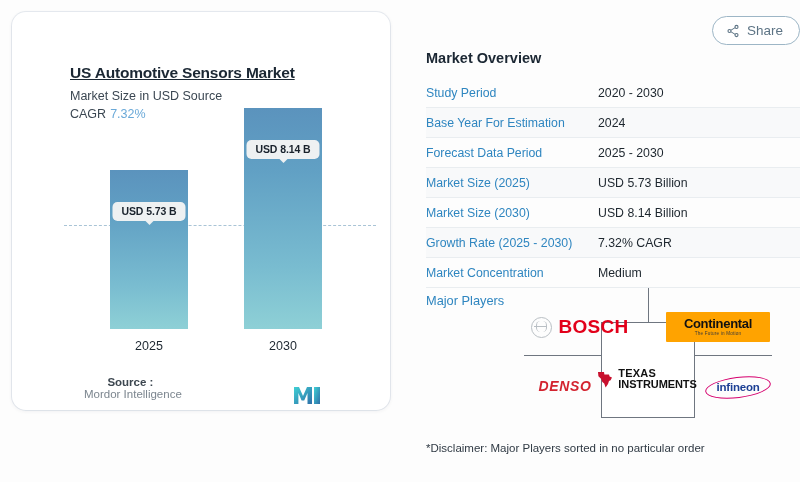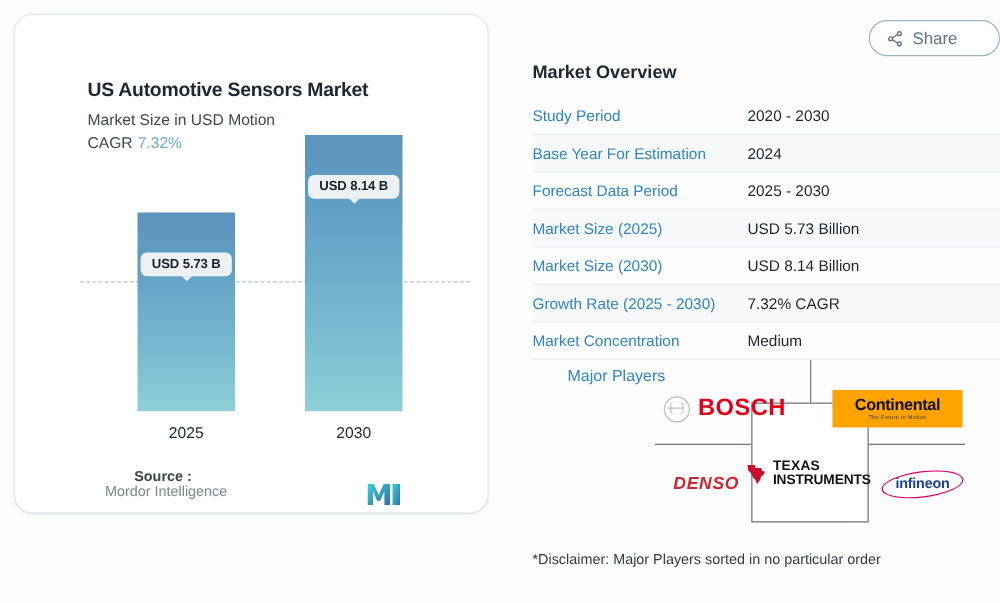--- a/index.html
+++ b/index.html
@@ -15,20 +15,21 @@
   
   .chart-card{
     position:absolute;left:12px;top:12px;width:378px;height:398px;
     background:#ffffff;border-radius:14px;
     box-shadow:0 1px 4px rgba(20,30,60,.07), 0 0 0 1px rgba(215,222,232,.55);
   }
   .chart-title{
     position:absolute;left:58px;top:52px;
     font-size:15.5px;font-weight:bold;color:#1b2733;letter-spacing:-.2px;
     white-space:nowrap;
+    text-decoration:underline;
   }
   .chart-sub{
     position:absolute;left:58px;top:77px;
     font-size:12.5px;color:#3b4752;white-space:nowrap;
   }
   .cagr-row{
     position:absolute;left:58px;top:95px;
     font-size:12.5px;color:#3b4752;white-space:nowrap;
   }
   .cagr-val{color:#6aa9d8;margin-left:4px;}
@@ -76,21 +77,21 @@
   }
   .source-lead{font-weight:bold;color:#3d4750;margin-right:5px;}
   .mi-logo{position:absolute;left:282px;bottom:6px;width:26px;height:17px;}
 
   
   .right{position:absolute;left:410px;top:0;width:390px;height:482px;}
 
   .share-btn{
     position:absolute;right:0px;top:16px;
     display:flex;align-items:center;gap:7px;
-    padding:6px 33px 6px 13px;
+    padding:6px 16px 6px 13px;
     border:1.3px solid #9db6c6;border-radius:20px;
     background:#ffffff;color:#5d7485;font-size:13.5px;
     cursor:pointer;
   }
   .share-icon{width:14px;height:14px;display:block;}
 
   .mo-title{
     position:absolute;left:16px;top:50px;
     font-size:14.5px;font-weight:bold;color:#1b2733;
   }
@@ -99,21 +100,21 @@
   .mo-row{
     display:flex;align-items:center;height:29px;
     border-bottom:1px solid #e9edf0;font-size:12.3px;
   }
   .mo-row.alt{background:#f8f9fa;}
   .mo-key{width:172px;color:#2f86c0;white-space:nowrap;}
   .mo-val{color:#1d262e;white-space:nowrap;}
 
   .players-title{
     position:absolute;left:16px;top:293px;
-    font-size:12.8px;color:#2f86c0;margin-left:28px;
+    font-size:12.8px;color:#2f86c0;
   }
 
   .players-box{position:absolute;left:16px;top:288px;width:374px;height:130px;}
   .v-line{position:absolute;left:222px;top:0px;width:1.3px;height:68px;background:#6f7680;}
   .h-line-l{position:absolute;left:98px;top:67px;width:78px;height:1.3px;background:#6f7680;}
   .h-line-r{position:absolute;left:266px;top:67px;width:80px;height:1.3px;background:#6f7680;}
   .center-box{
     position:absolute;left:175px;top:34px;width:92px;height:94px;
     border:1.3px solid #6f7680;background:#ffffff;
   }
@@ -167,21 +168,21 @@
   }
 </style>
 </head>
 <body>
 
 <div id="root">
 
   <div class="chart-card">
 
     <div class="chart-title">US Automotive Sensors Market</div>
-    <div class="chart-sub">Market Size in USD Motion</div>
+    <div class="chart-sub">Market Size in USD Source</div>
     <div class="cagr-row">
       <span>CAGR</span><span class="cagr-val">7.32%</span>
     </div>
 
     <div class="plot">
       <div class="dash-line"></div>
 
       <div class="bar bar-2025"></div>
       <div class="bar bar-2030"></div>
 

